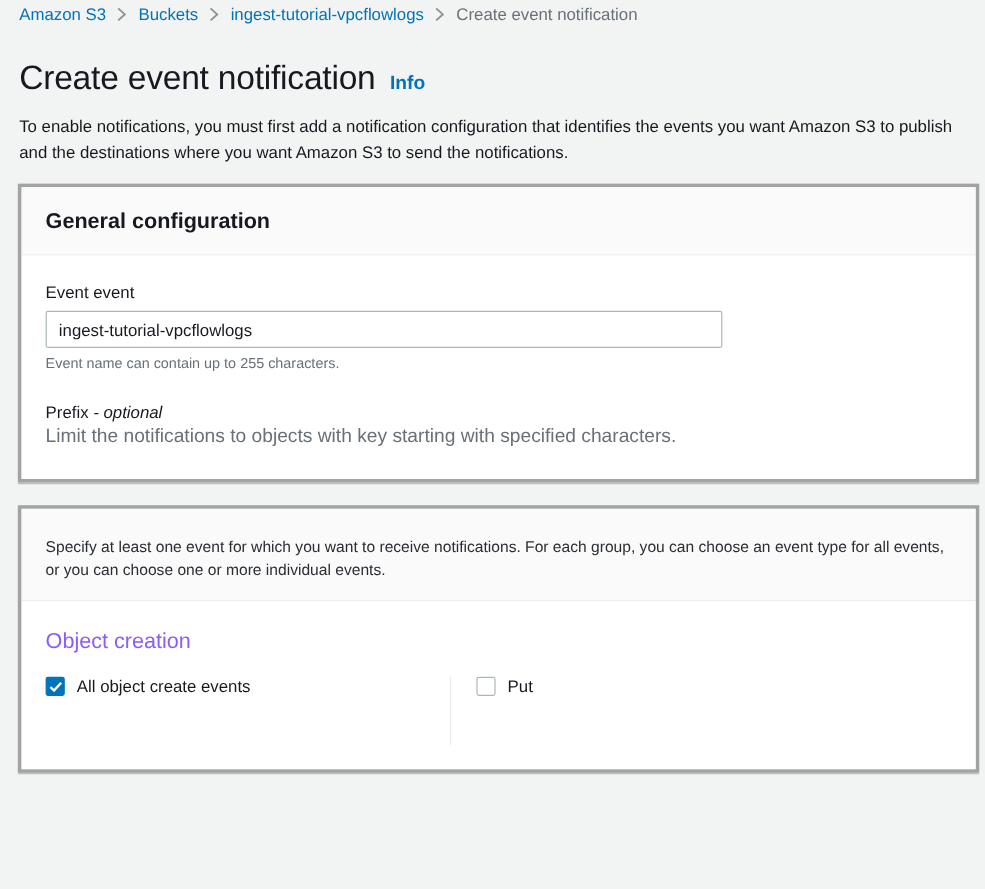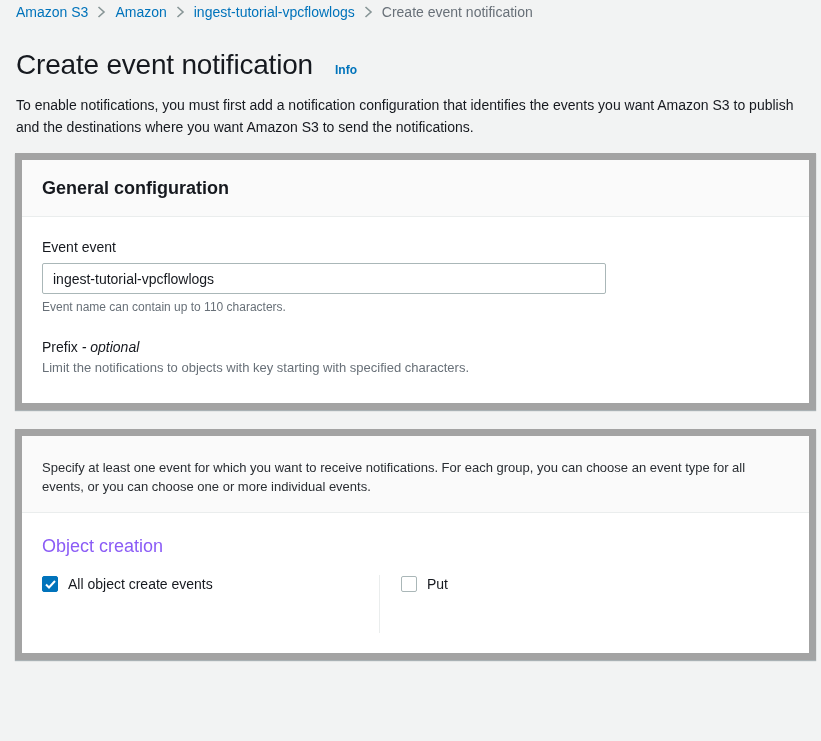--- a/index.html
+++ b/index.html
@@ -30,33 +30,33 @@
   .crumb-current { color: #687078; }
 
   
   .page-header { padding: 28px 16px 0 16px; }
   .page-title-row { display: flex; align-items: baseline; }
   h1.page-title {
     font-size: 28px; font-weight: 400; color: #16191f;
     letter-spacing: -0.2px; line-height: 34px;
   }
   .info-link {
-    font-size: 12px; font-weight: 700; color: #0073bb;
-    text-decoration: none; margin-left: 22px; cursor: pointer;
+    font-size: 16px; font-weight: 700; color: #0073bb;
+    text-decoration: none; margin-left: 12px; cursor: pointer;
   }
   .page-description {
     margin-top: 12px; max-width: 792px;
     font-size: 14px; line-height: 22px; color: #16191f;
   }
 
   
   .card {
     margin: 15px 5px 0 15px;
     background: #ffffff;
-    border: 7px solid #a3a3a3;
+    border: 3px solid #a3a3a3;
     box-shadow: 0 1px 1px 0 rgba(0,28,36,0.3);
   }
   .card + .card { margin-top: 19px; }
   .card-header {
     background: #fafafa;
     padding: 16px 20px;
     border-bottom: 1px solid #eaeded;
   }
   .card-header h2 {
     font-size: 18px; font-weight: 700; color: #16191f; line-height: 24px;
@@ -70,21 +70,21 @@
 
   
   .field { max-width: 564px; }
   .field + .field { margin-top: 23px; }
   .field-label {
     display: block; font-size: 14px; line-height: 18px;
     color: #16191f; margin-bottom: 7px;
   }
   .optional { font-style: italic; text-align: right; }
   .field-desc {
-    font-size: 13px; line-height: 15px; color: #687078;
+    font-size: 16px; line-height: 15px; color: #687078;
     margin: -3px 0 8px 0;
   }
   .text-input {
     width: 564px; height: 31px;
     padding: 4px 10px;
     font-family: "Liberation Sans", sans-serif;
     font-size: 14px; color: #16191f;
     background: #ffffff;
     border: 1px solid #aab7b8;
     border-radius: 2px;
@@ -120,21 +120,21 @@
 </head>
 <body>
 
 <nav class="breadcrumb">
   <a>Amazon S3</a>
   <span class="crumb-sep">
     <svg width="9" height="12" viewBox="0 0 9 12">
         <path d="M1.5 1 L7 6 L1.5 11" fill="none" stroke="#879596" stroke-width="1.6"></path>
       </svg>
   </span>
-  <a>Amazon</a>
+  <a>Buckets</a>
   <span class="crumb-sep">
     <svg width="9" height="12" viewBox="0 0 9 12">
         <path d="M1.5 1 L7 6 L1.5 11" fill="none" stroke="#879596" stroke-width="1.6"></path>
       </svg>
   </span>
   <a>ingest-tutorial-vpcflowlogs</a>
   <span class="crumb-sep">
     <svg width="9" height="12" viewBox="0 0 9 12">
         <path d="M1.5 1 L7 6 L1.5 11" fill="none" stroke="#879596" stroke-width="1.6"></path>
       </svg>
@@ -152,21 +152,21 @@
 
 <section class="card">
   <div class="card-header">
     <h2>General configuration</h2>
   </div>
   <div class="card-body">
 
     <div class="field">
       <label class="field-label">Event event</label>
       <input type="text" class="text-input" value="ingest-tutorial-vpcflowlogs" style="">
-      <div class="field-constraint">Event name can contain up to 110 characters.</div>
+      <div class="field-constraint">Event name can contain up to 255 characters.</div>
     </div>
 
     <div class="field">
       <label class="field-label">
         <span>Prefix</span>
         <span class="optional">- optional</span>
       </label>
       <div class="field-desc">Limit the notifications to objects with key starting with specified characters.</div>
     </div>
 

